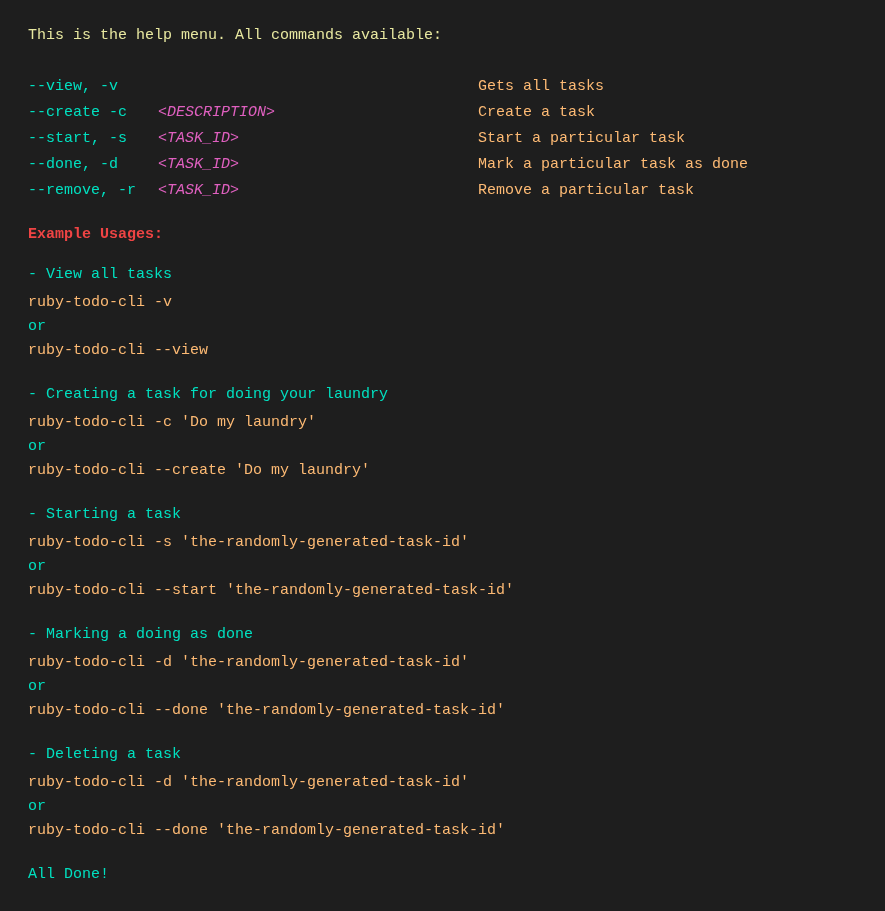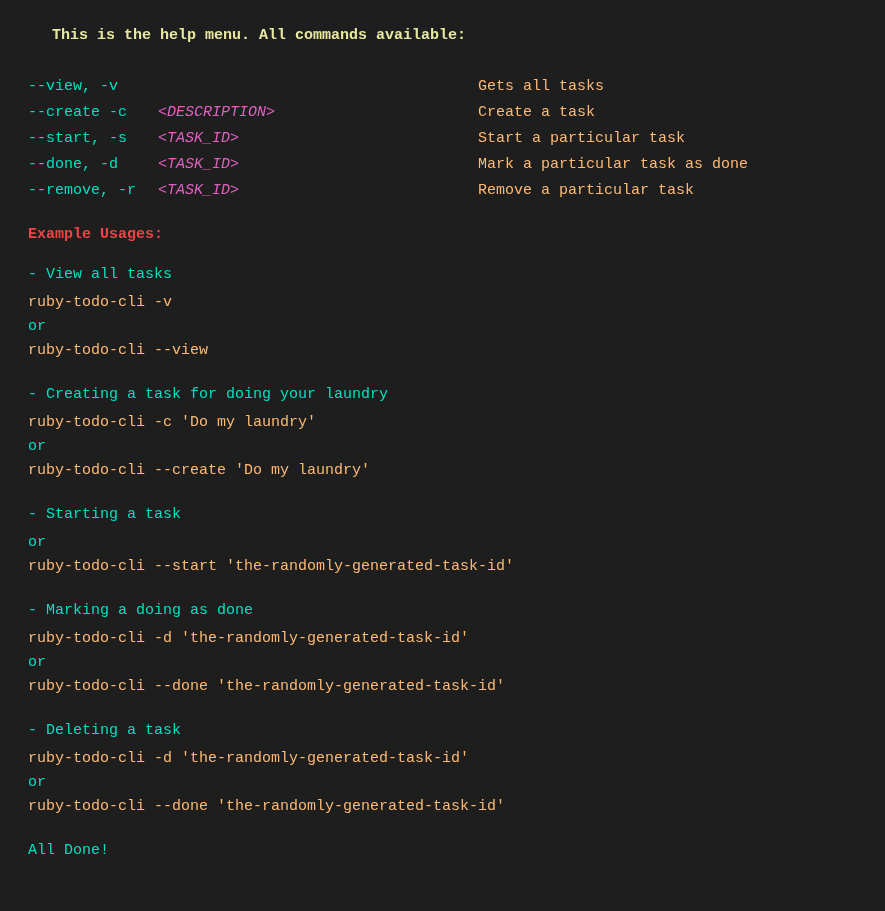--- a/index.html
+++ b/index.html
@@ -18,23 +18,22 @@
       min-height: 911px;
       color: #00e0c0;
     }
 
     .section {
       margin-bottom: 24px;
     }
 
     .header-line {
       color: #e8e8a0;
-      font-weight: bold;
+      font-weight: normal;
       margin-bottom: 20px;
-      margin-left: 24px;
     }
 
     .commands-table {
       margin-bottom: 20px;
       margin-top: 27px;
     }
 
     .cmd-row {
       display: flex;
       margin-bottom: 2px;
@@ -145,20 +144,21 @@
         <div class="example-code">ruby-todo-cli --view</div>
       </div>
       <div class="example-section">
         <div class="example-title">- Creating a task for doing your laundry</div>
         <div class="example-code">ruby-todo-cli -c 'Do my laundry'</div>
         <div class="example-or">or</div>
         <div class="example-code">ruby-todo-cli --create 'Do my laundry'</div>
       </div>
       <div class="example-section">
         <div class="example-title">- Starting a task</div>
+        <div class="example-code">ruby-todo-cli -s 'the-randomly-generated-task-id'</div>
         <div class="example-or">or</div>
         <div class="example-code">ruby-todo-cli --start 'the-randomly-generated-task-id'</div>
       </div>
       <div class="example-section">
         <div class="example-title">- Marking a doing as done</div>
         <div class="example-code">ruby-todo-cli -d 'the-randomly-generated-task-id'</div>
         <div class="example-or">or</div>
         <div class="example-code">ruby-todo-cli --done 'the-randomly-generated-task-id'</div>
       </div>
       <div class="example-section">

